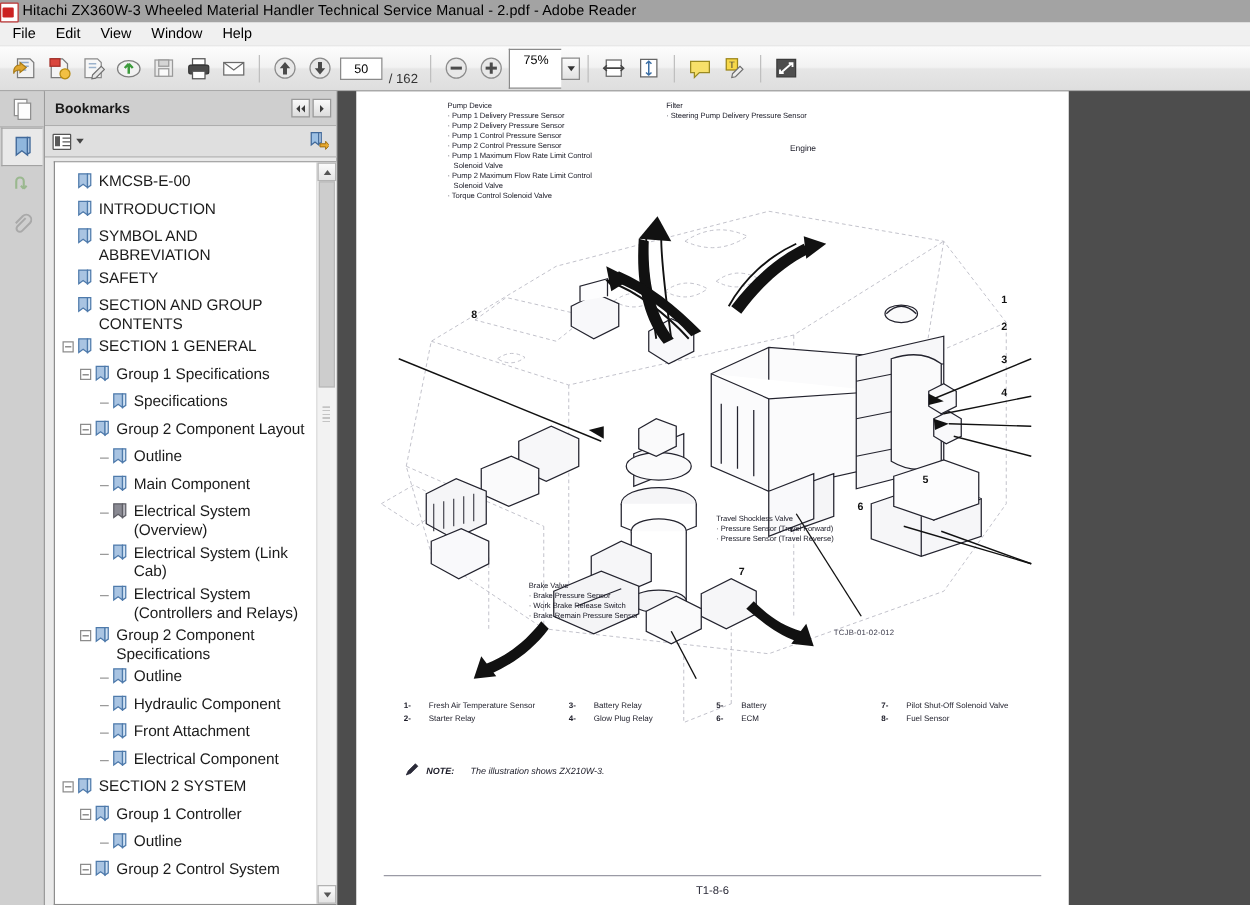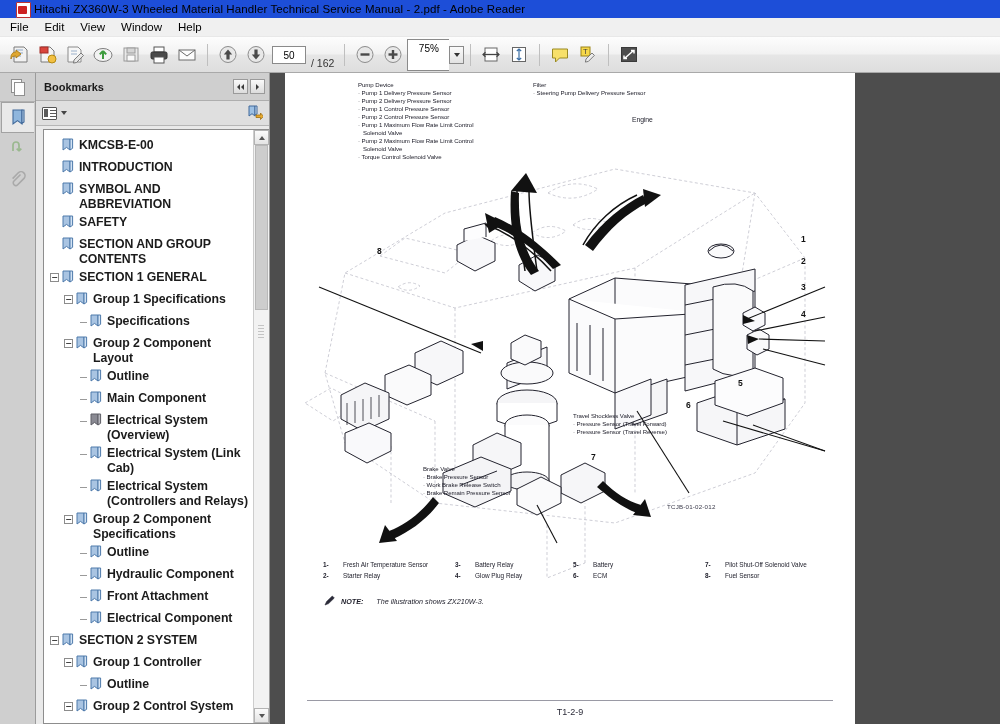--- a/index.html
+++ b/index.html
@@ -6,22 +6,22 @@
   body{
     width:1000px;height:724px;overflow:hidden;
     font-family:"Liberation Sans", sans-serif;
     font-size:12px;color:#000;background:#f0f0f0;
     -webkit-font-smoothing:antialiased;
   }
   .app{width:1000px;height:724px;position:relative;display:flex;flex-direction:column;background:#f0f0f0;}
 
   
   .titlebar{
-    height:18px;background:#1d4ed8;display:flex;align-items:center;
-    padding:0 16px;flex:0 0 auto;
+    height:18px;background:#a3a3a3;display:flex;align-items:center;
+    padding:0 0;flex:0 0 auto;
   }
   .titlebar .tb-icon{width:14px;height:14px;margin-right:4px;position:relative;flex:0 0 auto;}
   .pdf-glyph{
     width:13px;height:14px;background:#fff;border:1px solid #b33;
     border-radius:1px;position:relative;display:block;
   }
   .pdf-glyph:after{
     content:"";position:absolute;left:1px;top:3px;width:9px;height:8px;
     background:#cc2222;border-radius:1px;
   }
@@ -106,21 +106,21 @@
     box-shadow:0 3px 0 #5a5a5a, 0 6px 0 #5a5a5a;}
   .caret-sm{width:0;height:0;border-left:3.5px solid transparent;border-right:3.5px solid transparent;border-top:4.5px solid #444;margin-left:4px;}
 
   .bmtree-wrap{
     flex:1 1 auto;display:flex;min-height:0;background:#ffffff;
     margin:3px 0 0 7px;border:1px solid #8d8d8d;border-right:none;
   }
   .bmtree{
     flex:1 1 auto;overflow:hidden;padding:6px 0 0 0;background:#fff;position:relative;
   }
-  .tr{display:flex;align-items:flex-start;min-height:21px;padding:0 0 1px 0;white-space:nowrap;font-weight:bold;}
+  .tr{display:flex;align-items:flex-start;min-height:21px;padding:0 0 1px 0;white-space:nowrap;}
   .exp{
     width:9px;height:9px;border:1px solid #8c8c8c;background:#fff;color:#333;
     font-size:8px;line-height:7px;text-align:center;margin-top:5px;margin-right:2px;
     flex:0 0 auto;box-sizing:border-box;font-family:"DejaVu Sans",sans-serif;
   }
   .expspace{width:11px;flex:0 0 auto;}
   .dash{width:9px;height:10px;margin-top:5px;flex:0 0 auto;position:relative;}
   .dash:before{content:"";position:absolute;left:0;top:5px;width:7px;height:1px;background:#9a9a9a;}
   .bmico{
     width:12px;height:14px;margin:2px 5px 0 1px;flex:0 0 auto;position:relative;
@@ -811,31 +811,31 @@
           <div class="legend" style="left:288px;top:487px;font-weight:bold;">5-</div>
           <div class="legend" style="left:308px;top:487px;">Battery</div>
           <div class="legend" style="left:288px;top:498px;font-weight:bold;">6-</div>
           <div class="legend" style="left:308px;top:498px;">ECM</div>
 
           <div class="legend" style="left:420px;top:487px;font-weight:bold;">7-</div>
           <div class="legend" style="left:440px;top:487px;">Pilot Shut-Off Solenoid Valve</div>
           <div class="legend" style="left:420px;top:498px;font-weight:bold;">8-</div>
           <div class="legend" style="left:440px;top:498px;">Fuel Sensor</div>
 
-          <div class="noterow" style="left:38px;top:521px;justify-content:flex-end;">
+          <div class="noterow" style="left:38px;top:536px;justify-content:flex-end;">
             <span>
               <svg width="13" height="13" viewBox="0 0 13 13">
                 <path d="M2 11l1.6-3.4L9.3 2l2 2-5.7 5.6z" fill="#2a2a38" stroke="#2a2a38" stroke-width=".6"></path>
               </svg>
             </span>
             <span class="noteword">NOTE:</span>
             <span class="notebody" style="margin-left:8px;">The illustration shows ZX210W-3.</span>
           </div>
 
           <div class="footrule" style="top:627px;"></div>
-          <div class="footnum" style="top:634px;">T1-2-9</div>
+          <div class="footnum" style="top:634px;">T1-8-6</div>
 
         </div>
       </div>
     </div>
 
   </div>
 </div>
 
 </body></html>

